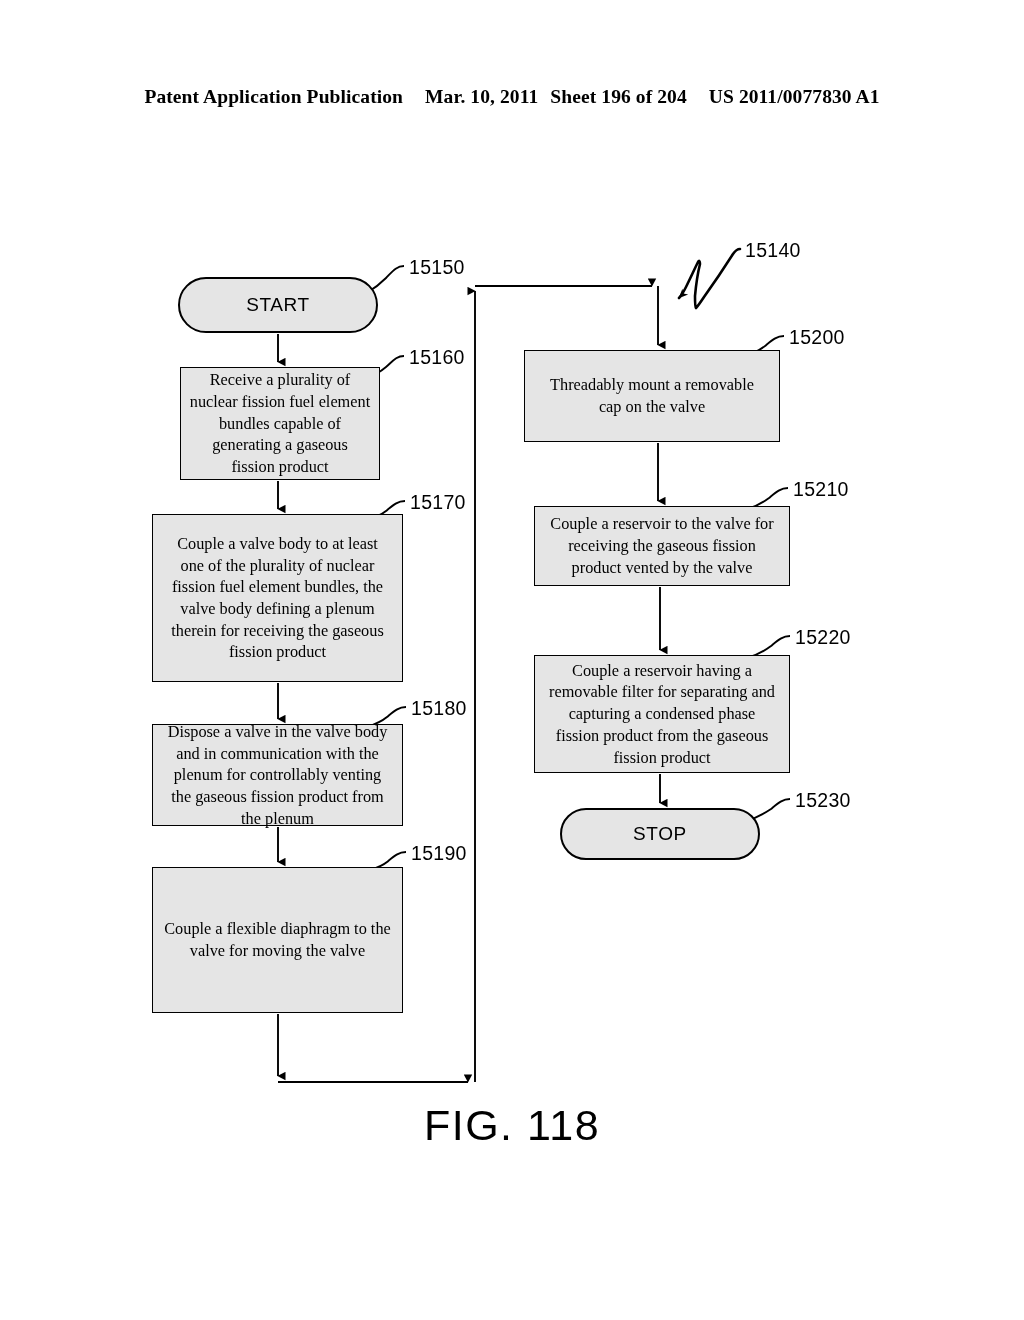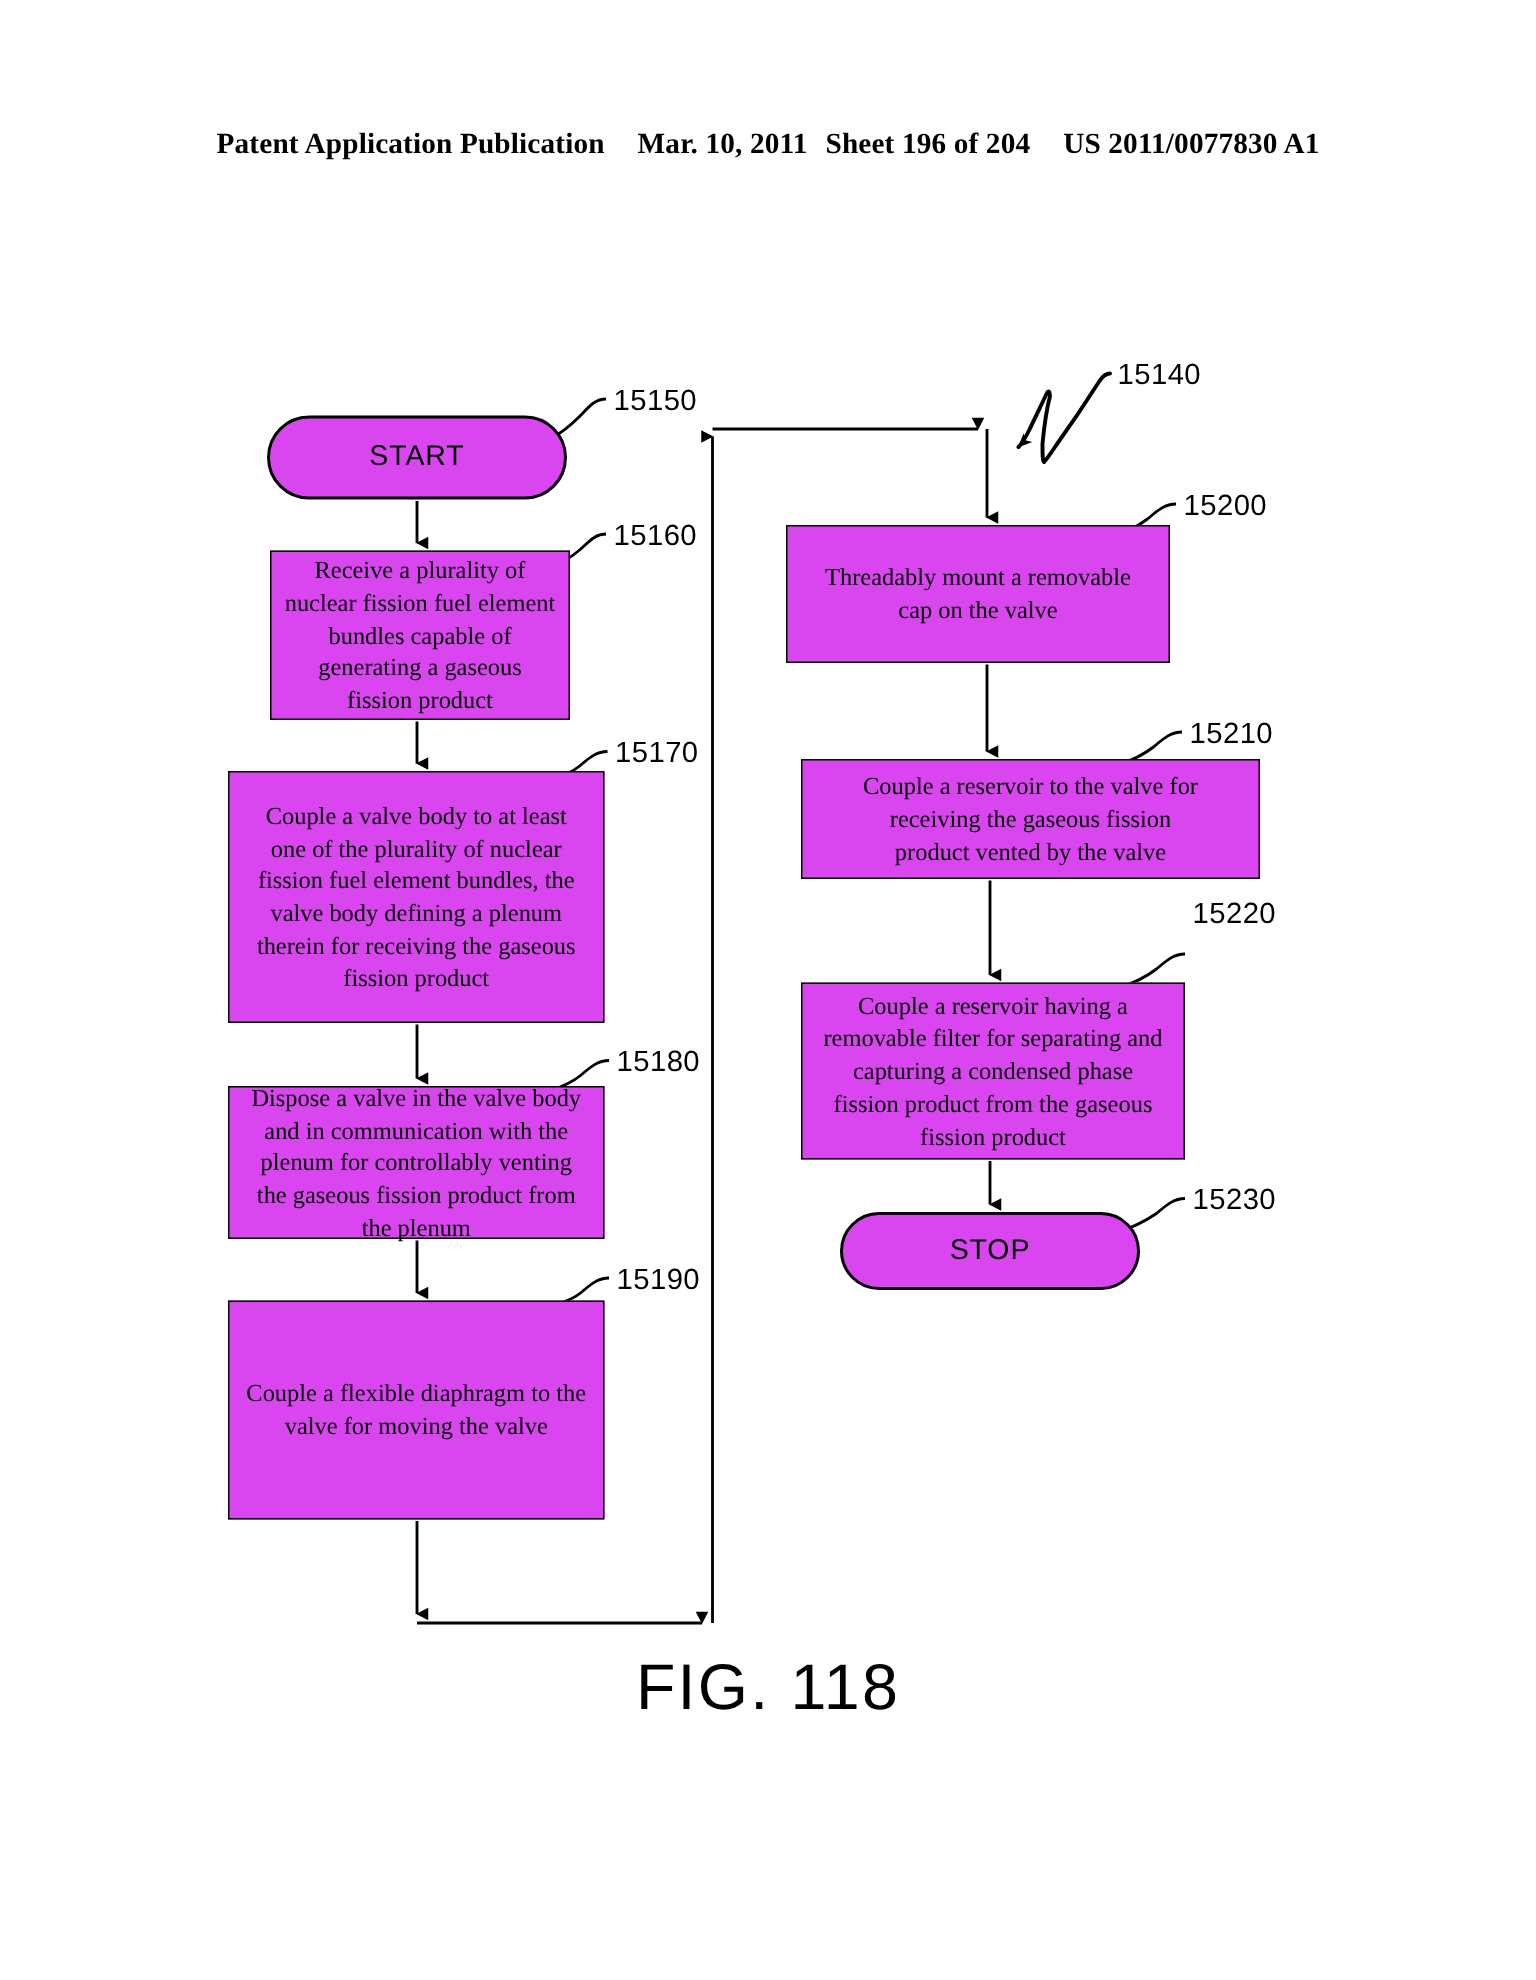--- a/index.html
+++ b/index.html
@@ -47,21 +47,21 @@
     width: 1024px;
     height: 1320px;
     pointer-events: none;
   }
 
   
   .node {
     position: absolute;
     box-sizing: border-box;
     border: 1.7px solid #000;
-    background: #d946ef;
+    background: #e5e5e5;
     display: flex;
     align-items: center;
     justify-content: center;
     text-align: center;
   }
   .node .node-text {
     display: block;
     width: 100%;
     padding: 0 6px;
     box-sizing: border-box;
@@ -82,41 +82,41 @@
   }
 
   
   #node-start   { left: 178px; top: 277px;  width: 200px; height: 56px; }
   #node-15160   { left: 180px; top: 367px;  width: 200px; height: 113px; justify-content: flex-end; }
   #node-15170   { left: 152px; top: 514px;  width: 251px; height: 168px; }
   #node-15180   { left: 152px; top: 724px;  width: 251px; height: 102px; }
   #node-15190   { left: 152px; top: 867px;  width: 251px; height: 146px; }
 
   #node-15200   { left: 524px; top: 350px;  width: 256px; height: 92px; }
-  #node-15210   { left: 534px; top: 506px;  width: 306px; height: 80px; }
+  #node-15210   { left: 534px; top: 506px;  width: 256px; height: 80px; }
   #node-15220   { left: 534px; top: 655px;  width: 256px; height: 118px; }
   #node-stop    { left: 560px; top: 808px;  width: 200px; height: 52px; }
 
   
   .ref {
     position: absolute;
     font-family: "Liberation Sans", "DejaVu Sans", sans-serif;
     font-size: 19.5px;
     letter-spacing: 0.3px;
     white-space: nowrap;
   }
   #ref-15150 { left: 409px; top: 256px; }
   #ref-15160 { left: 409px; top: 346px; }
   #ref-15170 { left: 410px; top: 491px; }
   #ref-15180 { left: 411px; top: 697px; }
   #ref-15190 { left: 411px; top: 842px; }
   #ref-15140 { left: 745px; top: 239px; }
   #ref-15200 { left: 789px; top: 326px; }
   #ref-15210 { left: 793px; top: 478px; }
-  #ref-15220 { left: 795px; top: 598px; }
+  #ref-15220 { left: 795px; top: 626px; }
   #ref-15230 { left: 795px; top: 789px; }
 
   
   #fig-caption {
     position: absolute;
     left: 0;
     top: 1101px;
     width: 1024px;
     text-align: center;
     font-family: "Liberation Sans", "DejaVu Sans", sans-serif;

